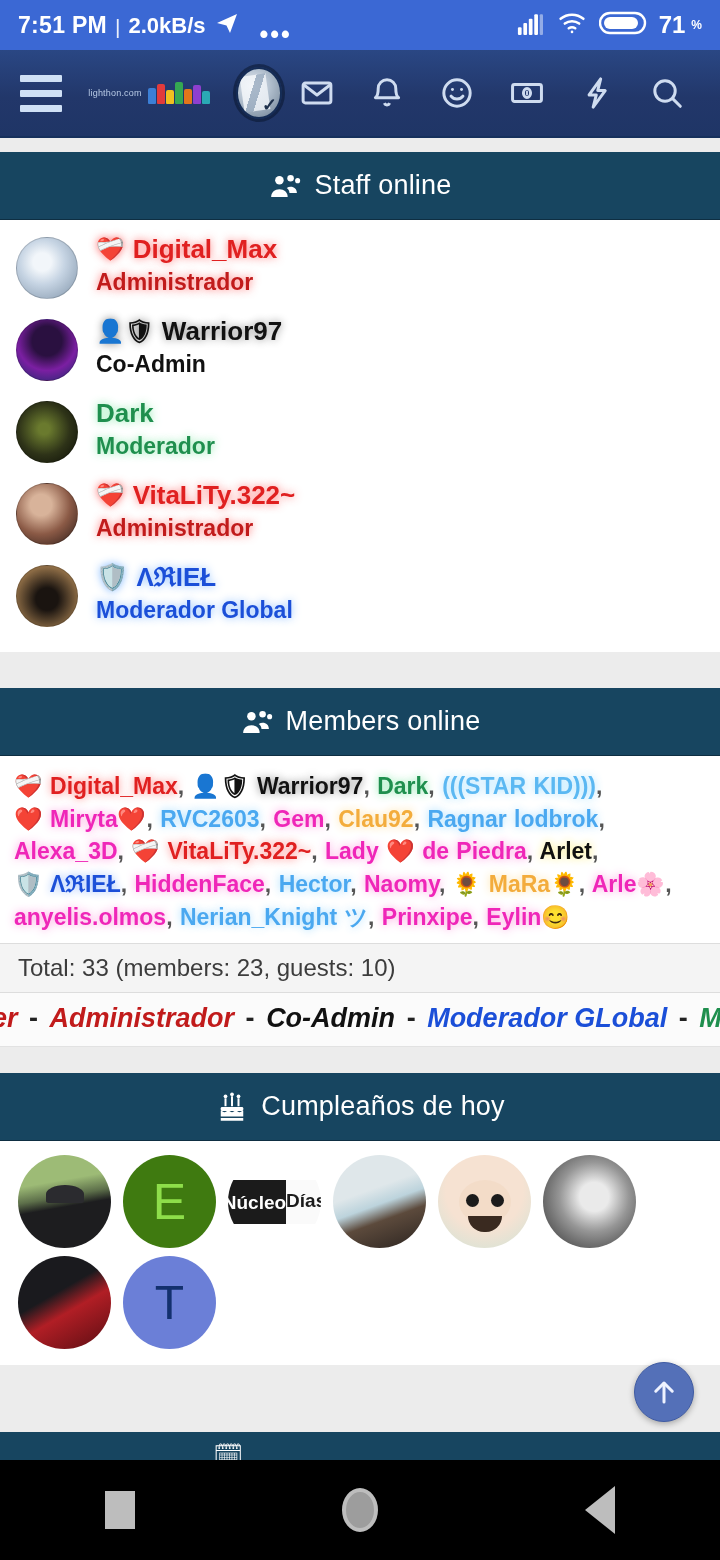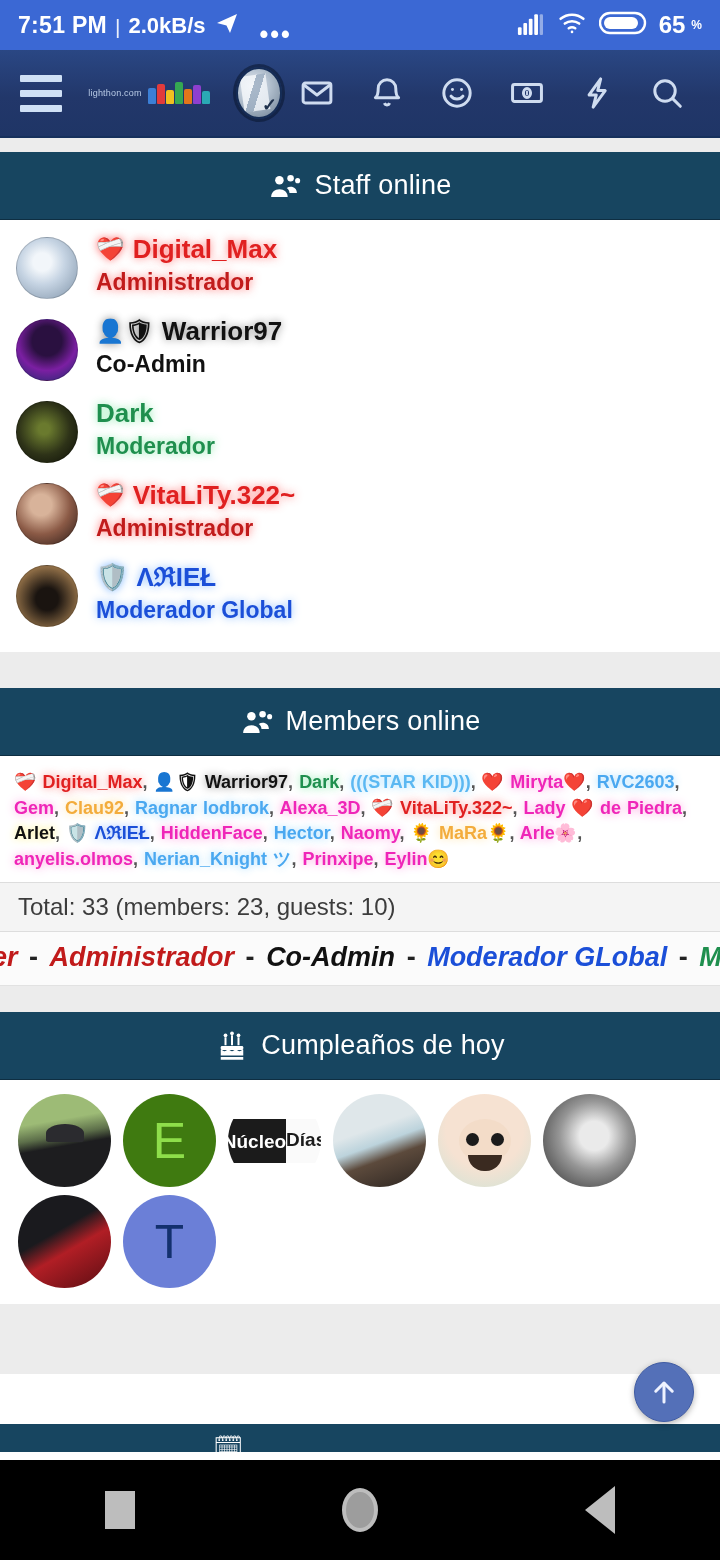--- a/index.html
+++ b/index.html
@@ -63,21 +63,21 @@
     transform:rotate(-8deg); opacity:.85;
   }
   .nav-icons{ display:flex; align-items:center; gap:0; margin-left:auto; padding-right:18px; }
   .nav-ico{
     width:70px; height:60px; display:flex; align-items:center; justify-content:center;
     cursor:pointer;
   }
   .nav-ico svg{ width:34px; height:34px; stroke:#cfdcf0; fill:none; stroke-width:2.1; }
 
   
-  .page{ position:absolute; top:138px; left:0; width:720px; bottom:108px; background:#fff; }
+  .page{ position:absolute; top:138px; left:0; width:720px; bottom:100px; background:#fff; }
   .gap{ background:#ececec; width:100%; }
 
   .block{ background:#ffffff; box-shadow:0 1px 0 #dcdcdc; }
   .block-header{
     background:#174560; color:#ffffff;
     height:68px; display:flex; align-items:center; justify-content:center; gap:12px;
     border-bottom:1px solid #0e2e42;
   }
   .block-header .bh-title{ font-size:27px; font-weight:400; letter-spacing:.2px; }
   .bh-ico{ display:flex; align-items:center; }
@@ -99,21 +99,21 @@
   .s-title{ font-size:23px; font-weight:700; line-height:1.3; margin-top:2px; }
   .glow-r{ text-shadow:0 0 9px rgba(255,90,90,.85); }
   .glow-k{ text-shadow:0 0 9px rgba(0,0,0,.45); }
   .glow-g{ text-shadow:0 0 9px rgba(120,230,160,.85); }
   .glow-b{ text-shadow:0 0 9px rgba(120,180,255,.9); }
   .ico-heartbeat{ font-size:23px; }
   .ico-shield-user{ font-size:23px; }
 
   
   .members-body{ padding:14px 14px 10px 14px; background:#fff; }
-  .members-text{ font-size:18px; font-weight:700; line-height:1.42; word-spacing:1px; }
+  .members-text{ font-size:23px; font-weight:700; line-height:1.42; word-spacing:1px; }
   .members-text .sep{ color:#555; font-weight:700; }
   .mname{ white-space:nowrap; }
   .total-bar{
     background:#f4f4f4; border-top:1px solid #dddddd; border-bottom:1px solid #dddddd;
     padding:10px 18px; font-size:24px; color:#3c3c3c;
   }
   .legend-strip{
     overflow:hidden; white-space:nowrap; padding:10px 0 12px 0;
     background:#fbfbfb; border-bottom:1px solid #e2e2e2;
   }
@@ -189,21 +189,21 @@
           <path d="M9.3 14.4a5 5 0 0 1 5.4 0"></path>
           <circle cx="12" cy="17.4" r="1.1" fill="#ffffff" stroke="none"></circle>
         </svg>
       </span>
       <span>
         <svg width="48" height="26" viewBox="0 0 48 26">
           <rect x="1" y="3" width="45" height="20" rx="10" fill="none" stroke="#ffffff" stroke-width="2.4"></rect>
           <rect x="5" y="7" width="34" height="12" rx="6" fill="#ffffff"></rect>
         </svg>
       </span>
-      <span class="sb-batt-num">65</span>
+      <span class="sb-batt-num">71</span>
       <span class="sb-pct">%</span>
     </div>
   </div>
 
   <div class="navbar">
     <div class="hamburger">
       <span></span>
         <span></span>
         <span></span>
     </div>

